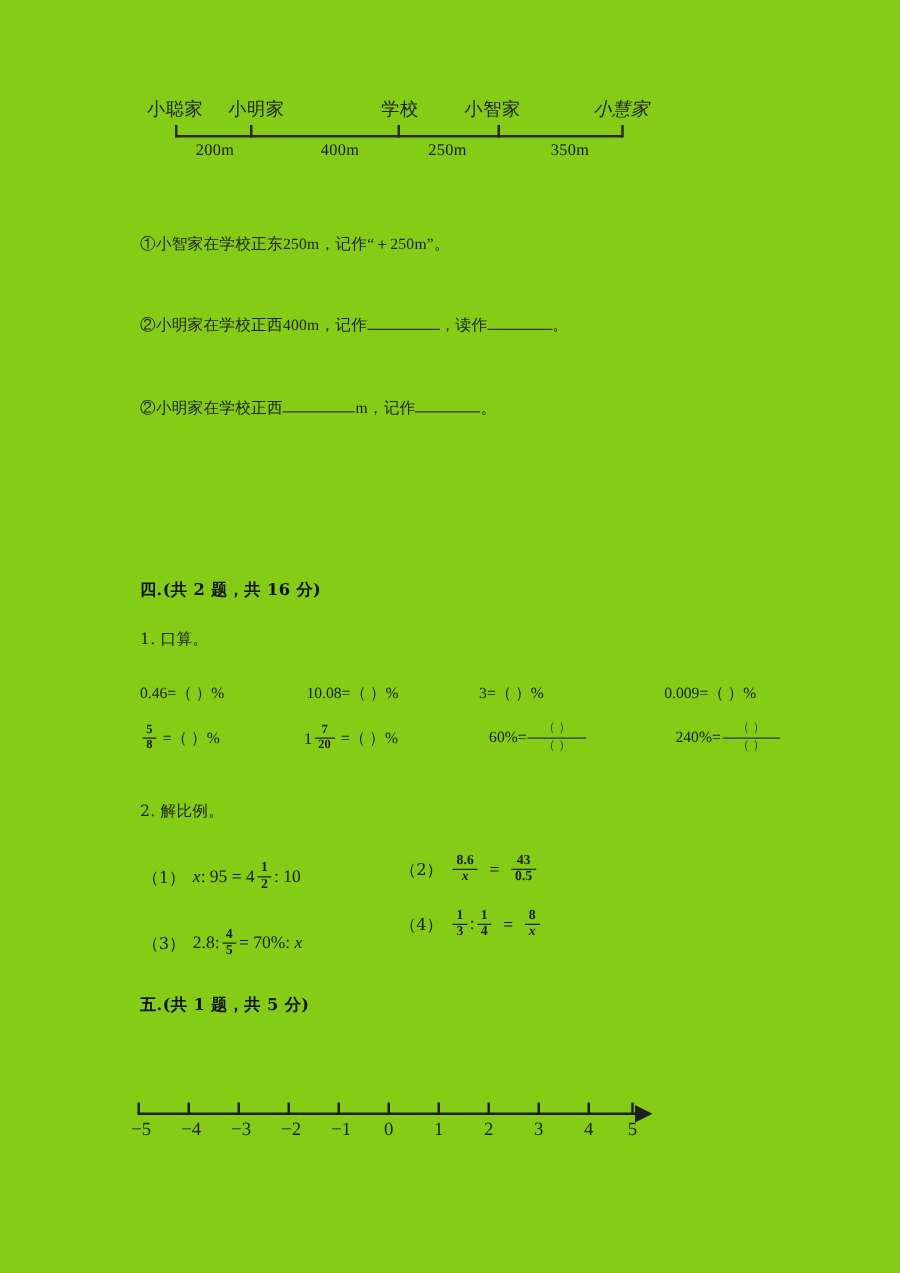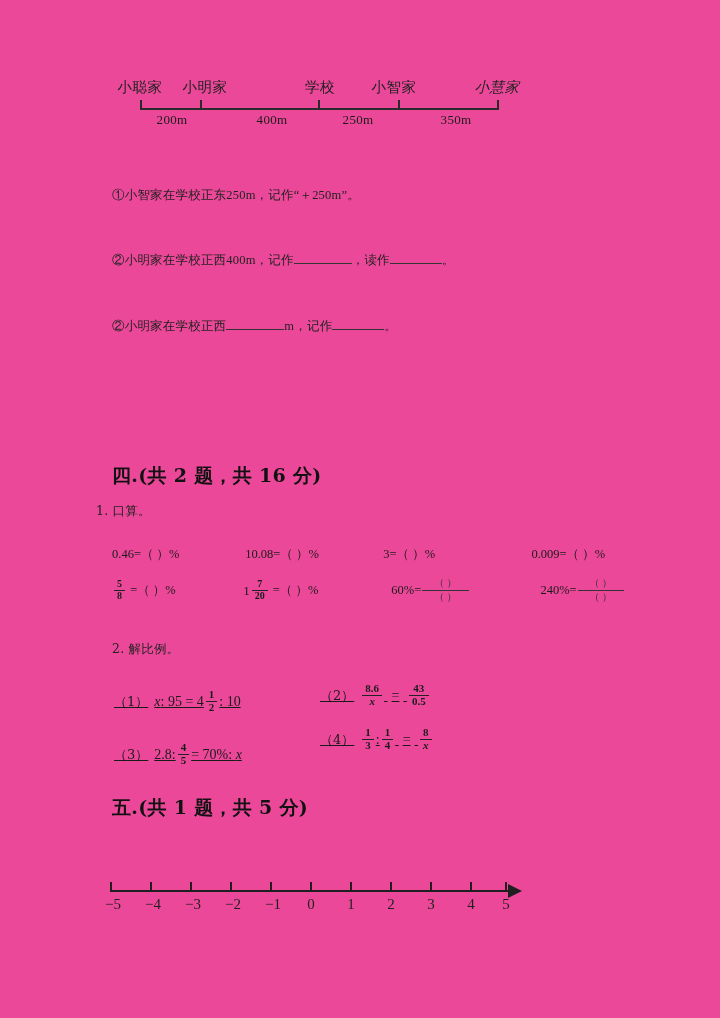--- a/index.html
+++ b/index.html
@@ -11,34 +11,34 @@
     width: 720px;
     height: 1018px;
     position: relative;
     font-family: "Liberation Serif", "DejaVu Serif", serif;
     color: #1a1a1a;
     overflow: hidden;
   }
   .page {
     position: absolute;
     inset: 0;
-    background: #ec4899;
+    background: #84cc16;
   }
 
   
   .abs { position: absolute; }
   .cn { font-family: "DejaVu Serif", "Liberation Serif", serif; }
   .q-text {
     font-size: 12.5px;
     line-height: 21px;
     color: #222;
     letter-spacing: 0.2px;
   }
   .section-head {
-    font-size: 19px;
+    font-size: 13px;
     font-weight: bold;
     color: #111;
     letter-spacing: 0.3px;
   }
   .num { font-family: "Liberation Serif", serif; }
 
   
   #distance-diagram {
     left: 0; top: 78px; width: 720px; height: 70px;
   }
@@ -146,21 +146,20 @@
     padding: 0 12px 0 12px;
   }
   .frac-paren .bot { display: block; padding: 0 12px; }
 
   
   .prop-item {
     position: absolute;
     font-size: 14px;
     white-space: nowrap;
     font-family: "Liberation Serif", serif;
-    text-decoration: underline;
   }
   .prop-item .idx {
     font-size: 13px;
     margin-right: 6px;
   }
   .ital { font-style: italic; }
   .bold-frac .top, .bold-frac .bot { font-weight: bold; font-size: 11px; }
 
   
   #number-line-figure {
@@ -234,21 +233,21 @@
     <span>②小明家在学校正西</span><span class="num">400m</span><span>，记作</span><span class="blank blank-m"></span><span>，读作</span><span class="blank blank-s"></span><span>。</span>
   </div>
 
   <div class="abs q-text cn" style="left:112px; top:315px;">
     <span>②小明家在学校正西</span><span class="blank blank-m"></span><span class="num">m</span><span>，记作</span><span class="blank blank-s"></span><span>。</span>
   </div>
 
 
   <div class="abs section-head cn" style="left:112px; top:463px;">四.(共 2 题，共 16 分)</div>
 
-  <div class="abs q-text cn" style="left:96px; top:500px;">1. 口算。</div>
+  <div class="abs q-text cn" style="left:112px; top:500px;">1. 口算。</div>
 
   <div class="calc-row" style="top:546px;">
     <span class="calc-item" style="width:130px;">
       <span>0.46=</span><span>（        ）</span><span>%</span>
     </span>
     <span class="calc-item" style="width:135px;">
       <span>10.08=</span><span>（        ）</span><span>%</span>
     </span>
     <span class="calc-item" style="width:145px;">
       <span>3=</span><span>（        ）</span><span>%</span>

